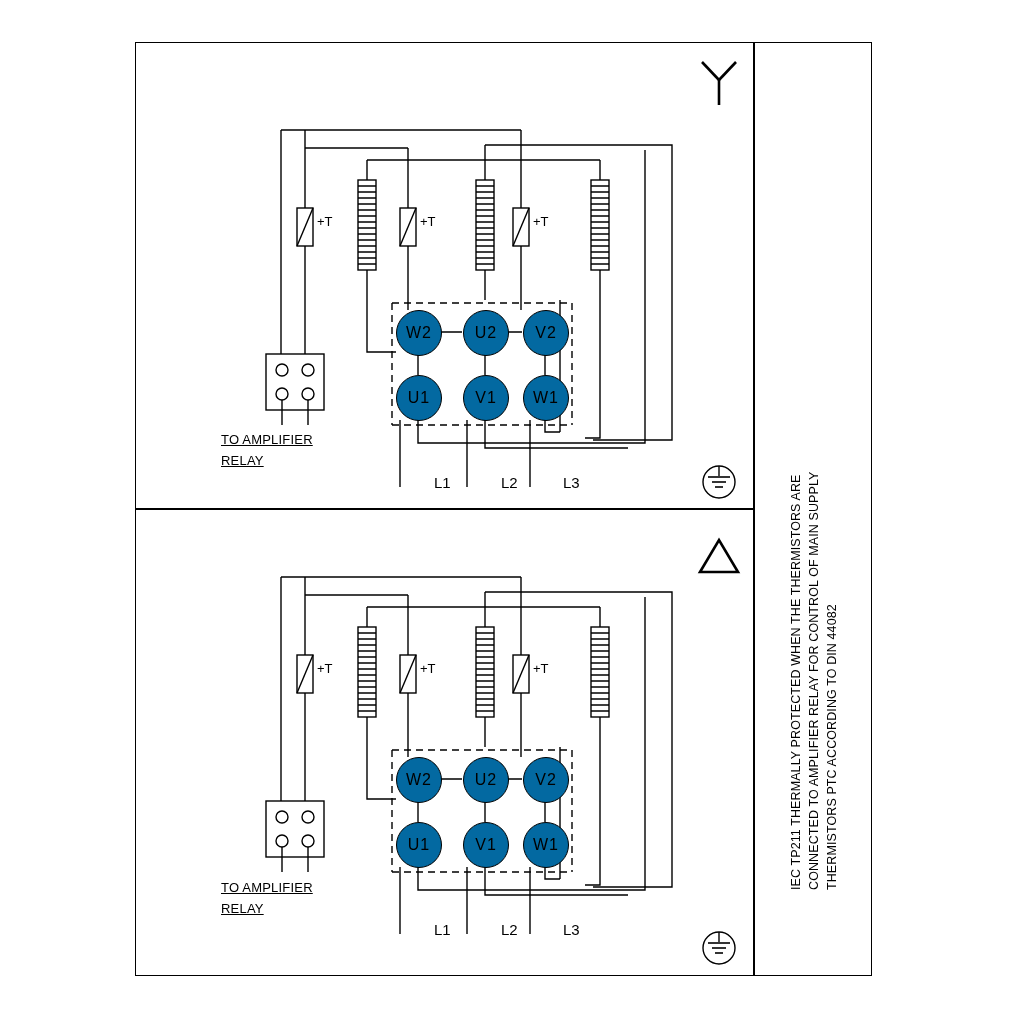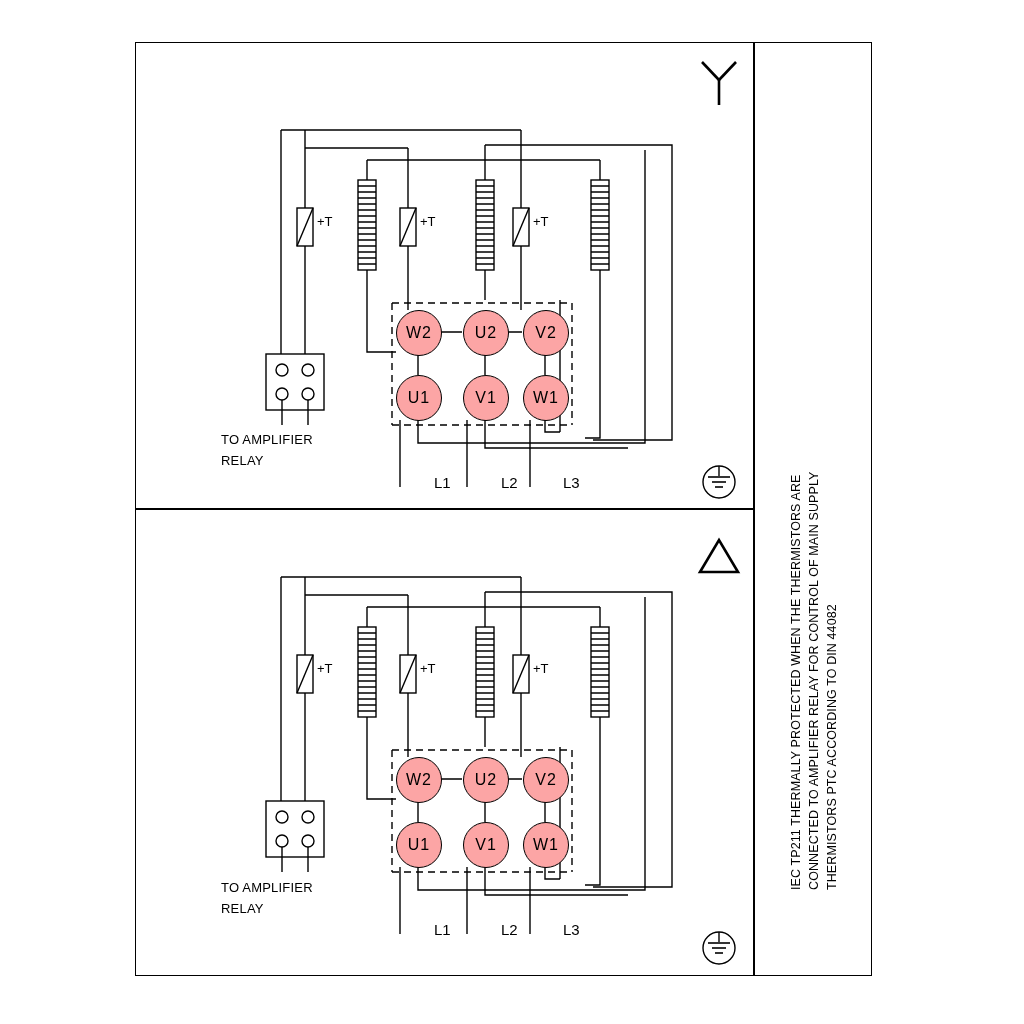--- a/index.html
+++ b/index.html
@@ -1,23 +1,23 @@
 <!DOCTYPE html>
 <html><head>
 <meta charset="utf-8">
 <style>
   html,body{margin:0;padding:0;background:#ffffff;}
   body{width:1024px;height:1024px;font-family:"Liberation Sans",sans-serif;color:#000;}
   #stage{position:relative;width:1024px;height:1024px;overflow:hidden;}
   .frame{position:absolute;border:1.6px solid #000;}
   .svgwrap{position:absolute;left:0;top:0;width:1024px;height:1024px;}
-  .lbl{position:absolute;font-size:13px;letter-spacing:.2px;white-space:nowrap;}
+  .lbl{position:absolute;font-size:13px;letter-spacing:.2px;white-space:nowrap;text-decoration:underline;}
   .term{position:absolute;font-size:15px;white-space:nowrap;margin-left:44px;}
   .tcircle{position:absolute;width:44px;height:44px;border:1.6px solid #000;border-radius:50%;
-           display:flex;align-items:center;justify-content:center;font-size:16px;background:#fca5a5;}
+           display:flex;align-items:center;justify-content:center;font-size:16px;background:#0369a1;}
   .tcircle span{letter-spacing:1px;}
   .plusT{position:absolute;font-size:13px;}
   .sidetext{position:absolute;font-size:12.5px;white-space:nowrap;
             transform-origin:0 0;transform:rotate(-90deg);letter-spacing:.1px;}
 </style>
 </head>
 <body>
 
 <div id="stage">
 

